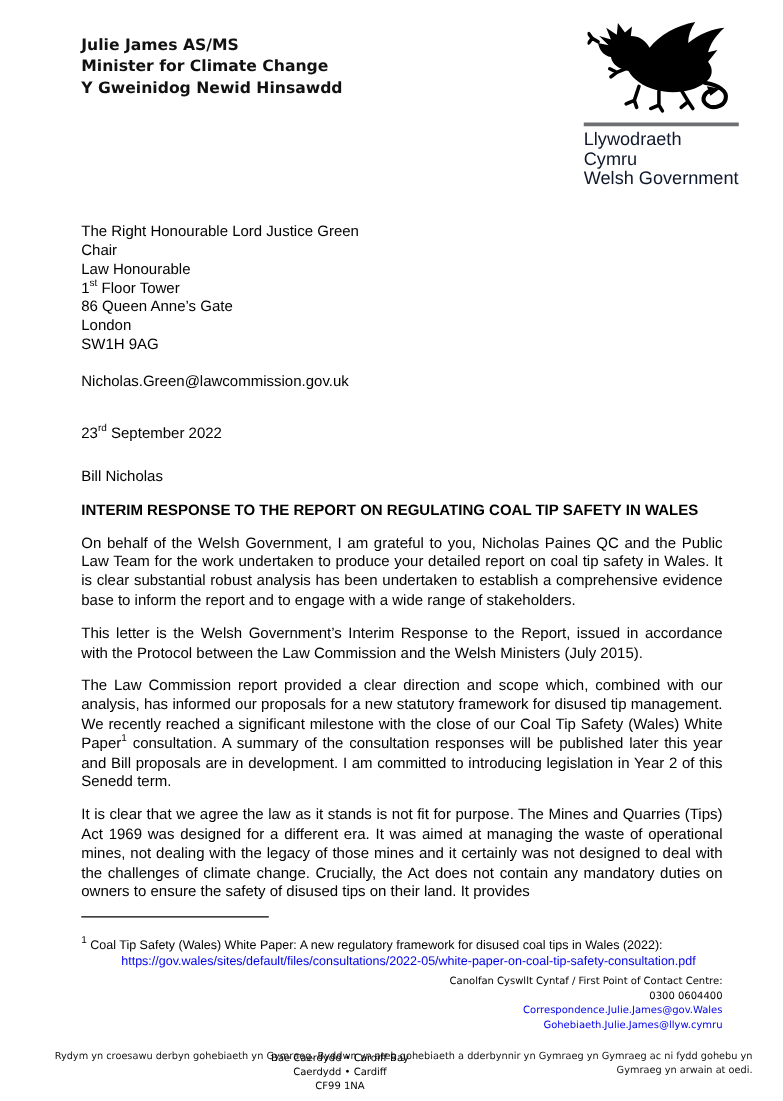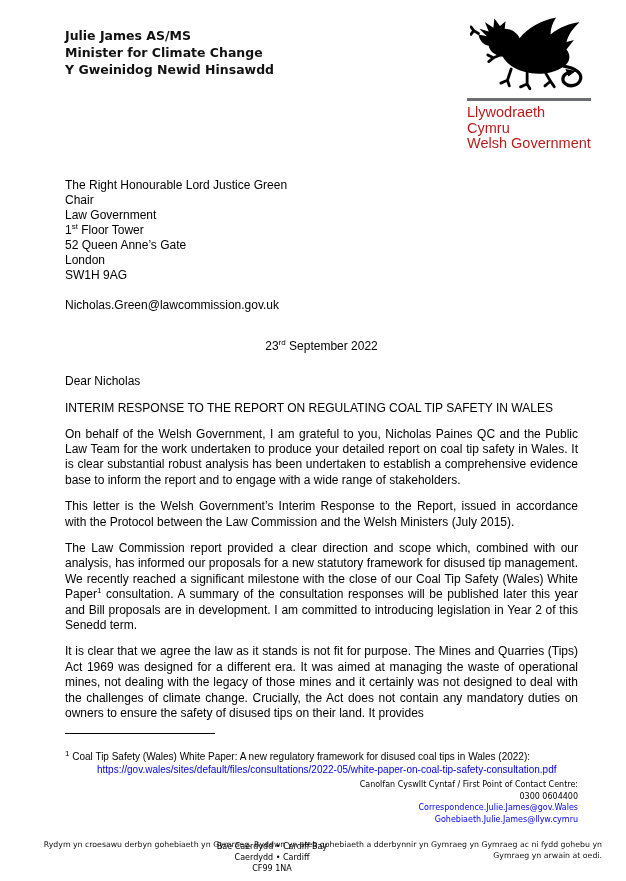--- a/index.html
+++ b/index.html
@@ -13,27 +13,27 @@
     font-family:"Liberation Sans", sans-serif;
     font-size:12px;
     overflow:hidden;
   }
   
   .header { display:flex; justify-content:space-between; align-items:flex-start; }
   .letterhead { margin-top:13px; font-family:"DejaVu Sans", sans-serif; font-weight:bold; font-size:12.5px; line-height:17px; color:#111; }
   .logo { width:124px; margin-right:-13px; display:flex; flex-direction:column; align-items:center; }
   .logo svg { display:block; }
   .logo-rule { width:100%; height:3px; background:var(--rule,#6d6e71); margin:2px 0 4px 0; border:none; }
-  .logo-text { width:100%; text-align:left; font-family:"Liberation Sans", sans-serif; font-size:14.5px; line-height:15.5px; color:#b91c1c; }
+  .logo-text { width:100%; text-align:left; font-family:"Liberation Sans", sans-serif; font-size:14.5px; line-height:15.5px; color:#0f172a; }
   
   .recipient { margin-top:26px; line-height:15px; }
   .recipient-email { margin-top:15px; line-height:15px; }
-  .date { margin-top:26px; text-align:center; line-height:15px; }
+  .date { margin-top:26px; text-align:left; line-height:15px; }
   .salutation { margin-top:20px; line-height:15px; }
-  .subject { margin-top:11px; font-weight:normal; line-height:16px; width:513px; }
+  .subject { margin-top:11px; font-weight:bold; line-height:16px; width:513px; }
   p.body-par { margin:11px 0 0 0; line-height:15.4px; text-align:justify; width:513px; }
   sup { font-size:8px; line-height:0; }
   
   .footnote-rule { margin:12px 0 0 0; width:150px; border:none; border-top:1.6px solid #000; }
   .footnote { margin-top:16px; font-size:10px; line-height:13px; }
   .link { color:var(--link,#0000EE); cursor:pointer;padding-left:32px; }
   
   .footer { position:relative; margin-top:3px; height:57px; font-family:"DejaVu Sans", sans-serif; font-size:8px; }
   .footer-contact { position:absolute; right:0; top:0; text-align:right; line-height:11.5px; white-space:nowrap; }
   .footer-address { position:absolute; left:112px; top:22px; width:190px; text-align:center; line-height:11px;margin-top:40px; }
@@ -68,32 +68,32 @@
       <div class="logo-text">
         <div>Llywodraeth Cymru</div>
         <div>Welsh Government</div>
       </div>
     </div>
   </div>
 
   <div class="recipient">
     <div>The Right Honourable Lord Justice Green</div>
     <div>Chair</div>
-    <div>Law Government</div>
+    <div>Law Honourable</div>
     <div><span>1</span><sup>st</sup><span> Floor Tower</span></div>
-    <div>52 Queen Anne’s Gate</div>
+    <div>86 Queen Anne’s Gate</div>
     <div>London</div>
     <div>SW1H 9AG</div>
   </div>
 
   <div class="recipient-email">Nicholas.Green@lawcommission.gov.uk</div>
 
   <div class="date"><span>23</span><sup>rd</sup><span> September 2022</span></div>
 
-  <div class="salutation">Dear Nicholas</div>
+  <div class="salutation">Bill Nicholas</div>
 
   <div class="subject">INTERIM RESPONSE TO THE REPORT ON REGULATING COAL TIP SAFETY IN WALES</div>
 
   <p class="body-par">On behalf of the Welsh Government, I am grateful to you, Nicholas Paines QC and the Public Law Team for the work undertaken to produce your detailed report on coal tip safety in Wales. It is clear substantial robust analysis has been undertaken to establish a comprehensive evidence base to inform the report and to engage with a wide range of stakeholders.</p>
   <p class="body-par">This letter is the Welsh Government’s Interim Response to the Report, issued in accordance with the Protocol between the Law Commission and the Welsh Ministers (July 2015).</p>
   <p class="body-par"><span>The Law Commission report provided a clear direction and scope which, combined with our analysis, has informed our proposals for a new statutory framework for disused tip management.  We recently reached a significant milestone with the close of our Coal Tip Safety (Wales) White Paper</span><sup>1</sup><span> consultation.  A summary of the consultation responses will be published later this year and Bill proposals are in development. I am committed to introducing legislation in Year 2 of this Senedd term.</span></p>
   <p class="body-par">It is clear that we agree the law as it stands is not fit for purpose. The Mines and Quarries (Tips) Act 1969 was designed for a different era. It was aimed at managing the waste of operational mines, not dealing with the legacy of those mines and it certainly was not designed to deal with the challenges of climate change. Crucially, the Act does not contain any mandatory duties on owners to ensure the safety of disused tips on their land. It provides</p>
 
   <div class="footnote-rule"></div>
   <div class="footnote">

